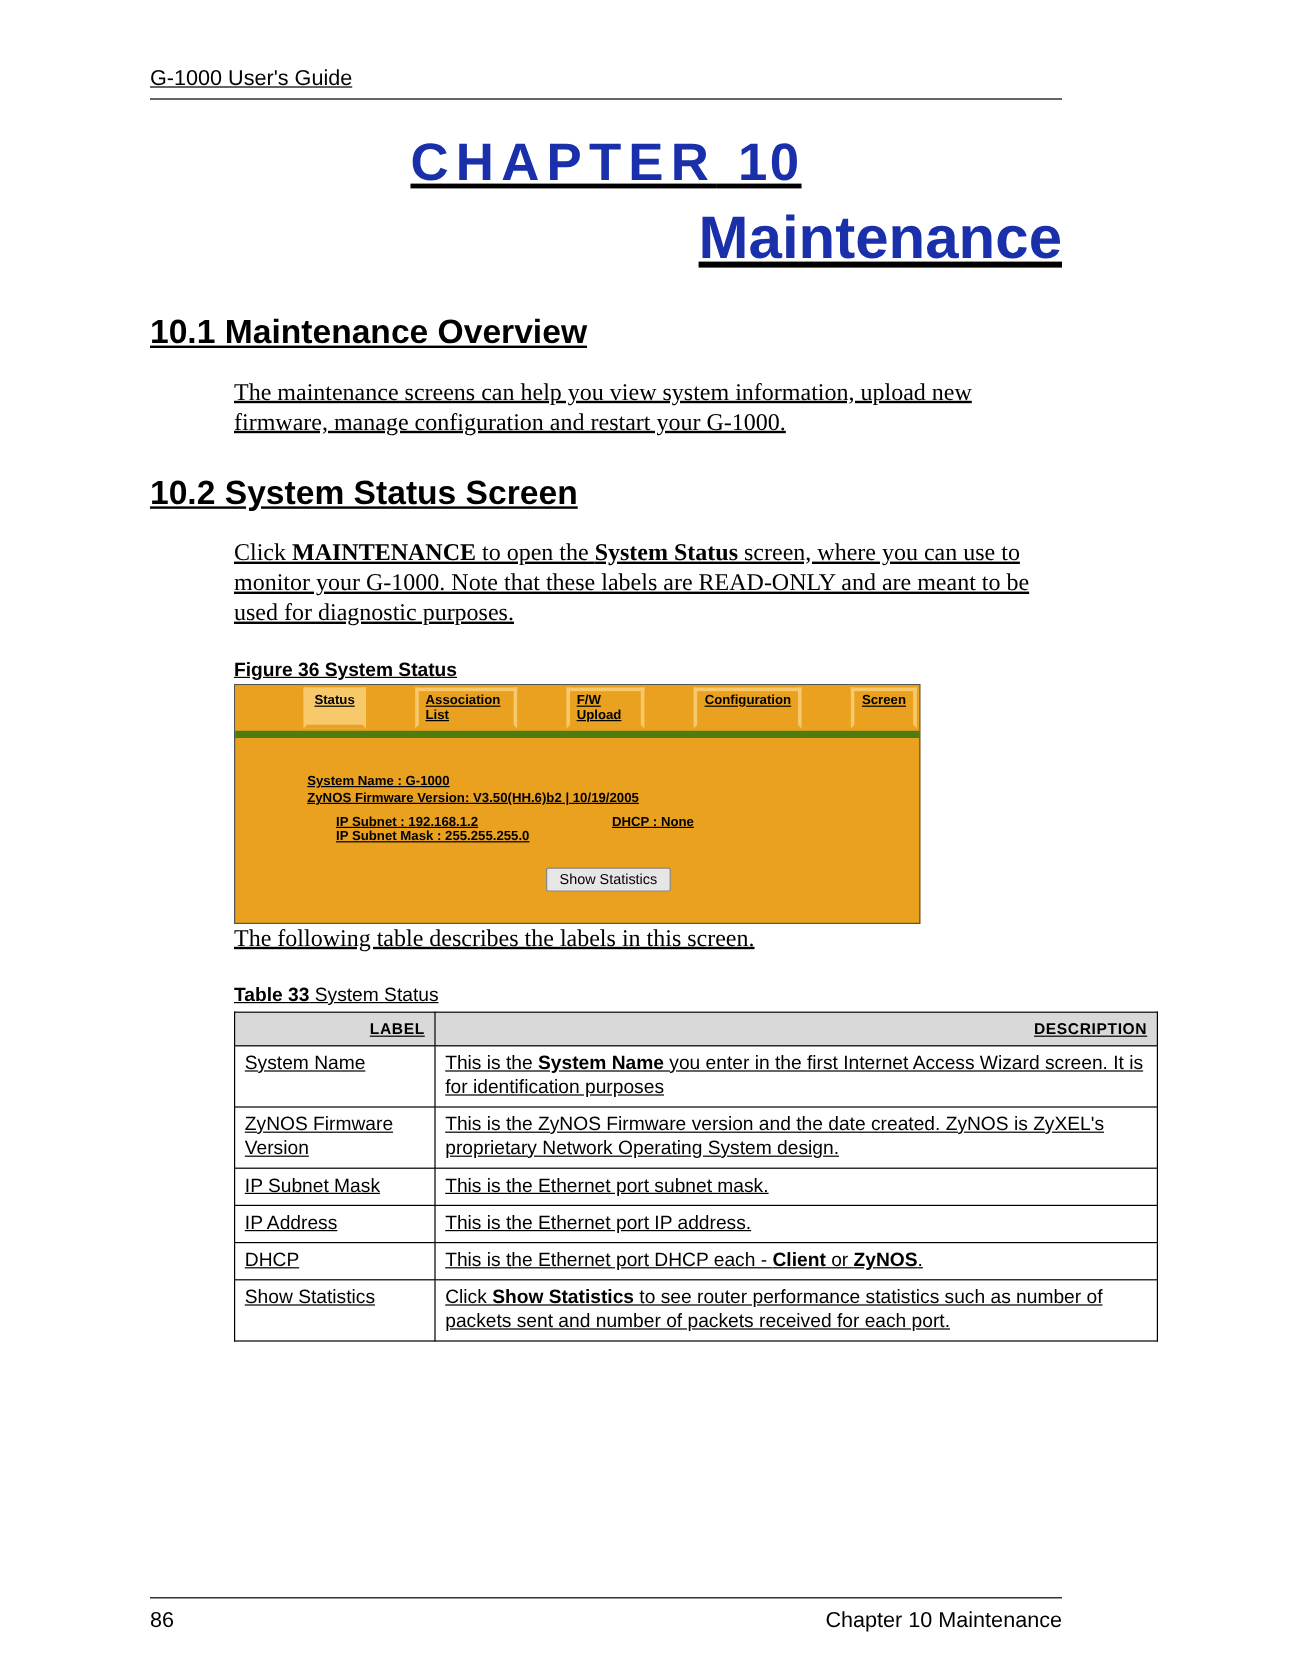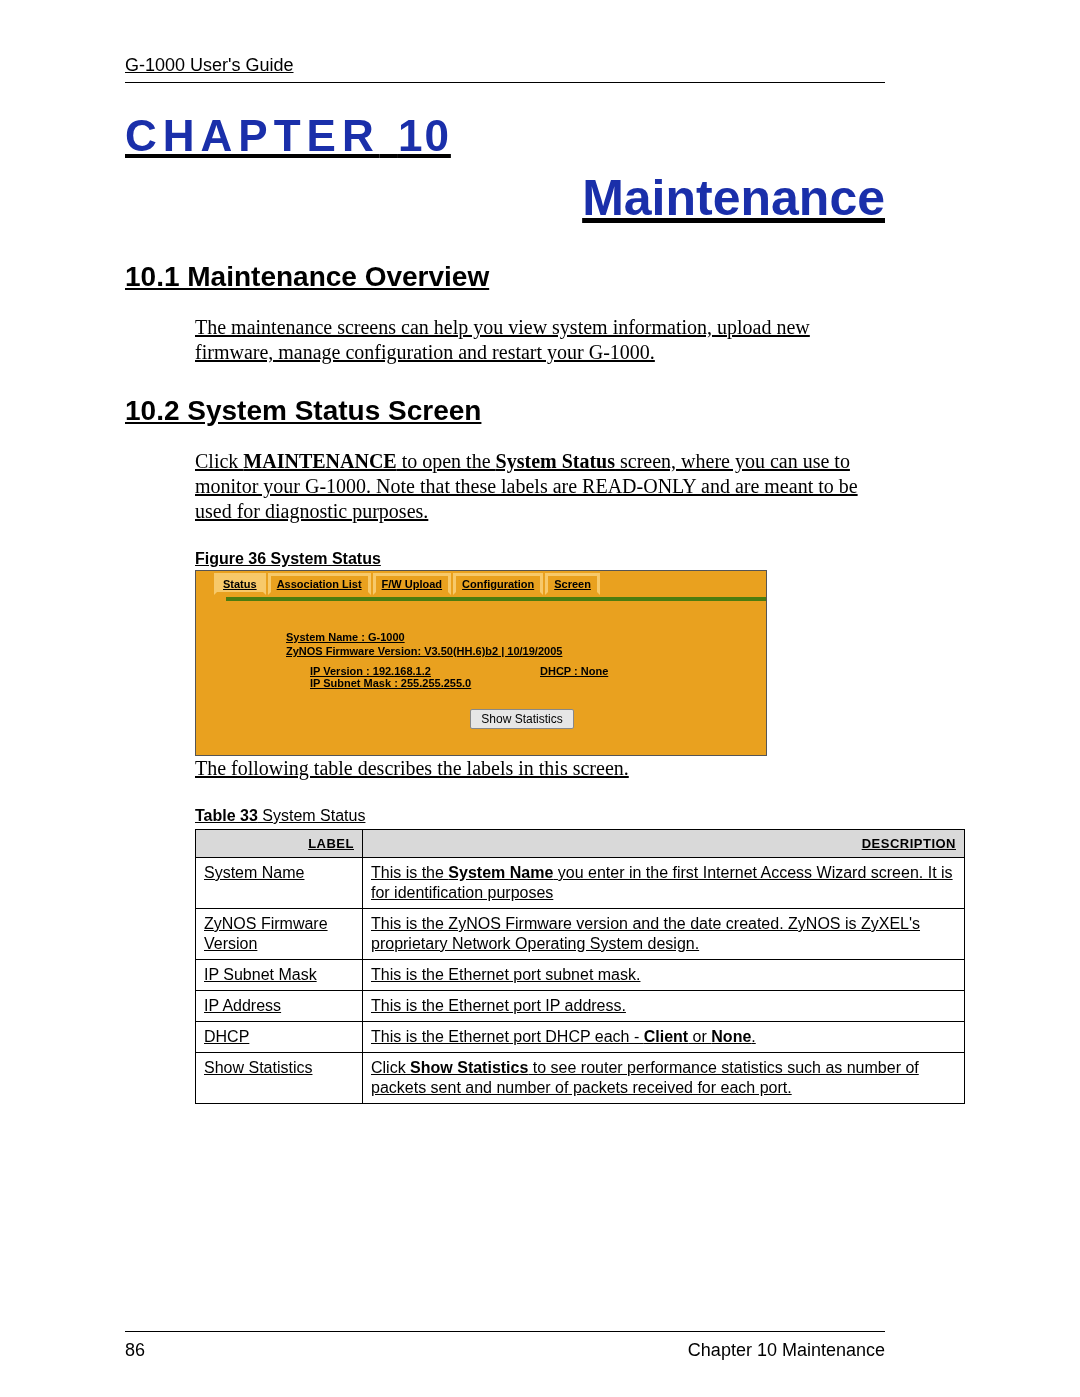--- a/index.html
+++ b/index.html
@@ -21,21 +21,21 @@
     font-family: Arial, Helvetica, sans-serif;
     font-size: 18px;
     border-bottom: 1.5px solid #000;
     padding-bottom: 6px;
     margin-bottom: 28px;
   }
   .chapter-line {
     font-family: Arial, Helvetica, sans-serif;
     font-weight: bold;
     color: #1a2faa;
-    text-align: left;
+    text-align: center;
     font-size: 44px;
     letter-spacing: 6px;
     margin-top: 10px;
   }
   .chapter-line .num {
     letter-spacing: 2px;
   }
   .chapter-title {
     font-family: Arial, Helvetica, sans-serif;
     font-weight: bold;
@@ -81,30 +81,30 @@
     font-size: 11px;
     gap: 0;
   }
   .shot-tab {
     padding: 2px 6px;
     border: 3px solid #f7c96a;
     border-bottom-color: #e9a11f;
     background: #e9a11f;
     margin-right: 2px;
     font-weight: bold;
+    margin-left: 39px;
   }
   .shot-tab.active {
     background: #f7c96a;
   }
   .shot-body {
-    border-top: 4px solid #4d7c0f;
+    border-top: 6px solid #4d7c0f;
     padding: 30px 8px 16px 60px;
     color: #000;
     font-weight: bold;
-    margin-left: 30px;
   }
   .shot-line { margin-bottom: 2px; }
   .shot-indent { margin-left: 24px; }
   .shot-row {
     display: flex;
   }
   .shot-cell1 { width: 230px; }
   .shot-btnrow {
     text-align: center;
     padding: 18px 0 10px 0;
@@ -189,21 +189,21 @@
       <div class="shot-tab">F/W Upload</div>
       <div class="shot-tab">Configuration</div>
       <div class="shot-tab">Screen</div>
     </div>
     <div class="shot-body">
       <div class="shot-line">System Name : G-1000</div>
       <div class="shot-line">ZyNOS Firmware Version: V3.50(HH.6)b2 | 10/19/2005</div>
       <div style="height:6px"></div>
       <div class="shot-indent">
         <div class="shot-row">
-          <div class="shot-cell1">IP Version : 192.168.1.2</div>
+          <div class="shot-cell1">IP Subnet : 192.168.1.2</div>
           <div>DHCP : None</div>
         </div>
         <div class="shot-line">IP Subnet Mask : 255.255.255.0</div>
       </div>
       <div class="shot-btnrow">
         <button class="shot-btn">Show Statistics</button>
       </div>
     </div>
   </div>
 
@@ -233,21 +233,21 @@
       <td class="label-col">IP Subnet Mask</td>
       <td>This is the Ethernet port subnet mask.</td>
     </tr>
     <tr>
       <td class="label-col">IP Address</td>
       <td>This is the Ethernet port IP address.</td>
     </tr>
     <tr>
       <td class="label-col">DHCP</td>
       <td>
-        <span>This is the Ethernet port DHCP each - </span><b>Client</b><span> or </span><b>None</b><span>.</span>
+        <span>This is the Ethernet port DHCP each - </span><b>Client</b><span> or </span><b>ZyNOS</b><span>.</span>
       </td>
     </tr>
     <tr>
       <td class="label-col">Show Statistics</td>
       <td>
         <span>Click </span><b>Show Statistics</b><span> to see router performance statistics such as number of packets sent and number of packets received for each port.</span>
       </td>
     </tr>
   </tbody>
     </table>

